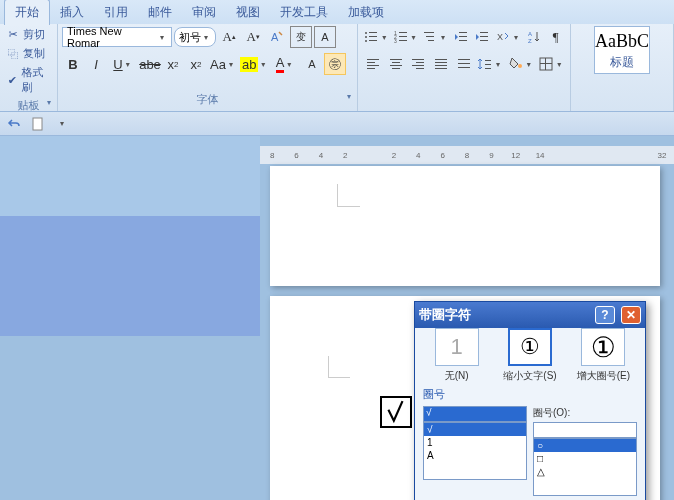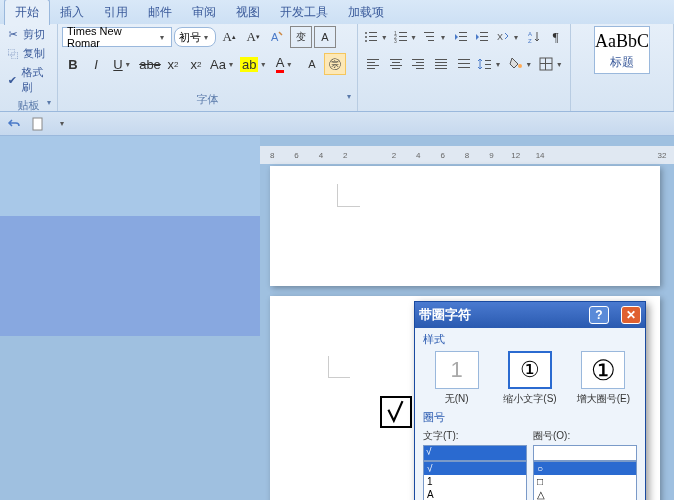--- a/index.html
+++ b/index.html
@@ -46,21 +46,21 @@
 .ruler { position: absolute; left: 260px; right: 0; top: 10px; height: 18px; background: #e0e8f2; font-size: 8px; color: #666; display: flex; align-items: center; }
 .ruler span { display: inline-block; width: 30px; text-align: center; }
 .page1 { position: absolute; left: 270px; top: 30px; width: 390px; height: 120px; background: #fff; box-shadow: 2px 2px 6px rgba(0,0,0,0.3); }
 .page1::after { content: ""; position: absolute; right: 300px; top: 18px; width: 22px; height: 22px; border-left: 1px solid #ccc; border-bottom: 1px solid #ccc; }
 .page2 { position: absolute; left: 270px; top: 160px; width: 390px; height: 300px; background: #fff; box-shadow: 2px 2px 6px rgba(0,0,0,0.3); }
 .page2 .crop { position: absolute; left: 58px; top: 60px; width: 22px; height: 22px; border-left: 1px solid #ccc; border-bottom: 1px solid #ccc; }
 .page2 .checkbox { position: absolute; left: 110px; top: 100px; width: 32px; height: 32px; border: 2px solid #000; display: flex; align-items: center; justify-content: center; }
 .page2 .checkbox svg { width: 26px; height: 26px; }
 
 .dialog { position: absolute; left: 414px; top: 165px; width: 232px; height: 280px; background: #eef4fb; border: 1px solid #1a4aa0; box-shadow: 3px 3px 8px rgba(0,0,0,0.4); }
-.titlebar { height: 26px; background: linear-gradient(#4a7ad0,#2a5ab0); display: flex; align-items: center; padding: 0 4px; gap: 12px; }
+.titlebar { height: 26px; background: linear-gradient(#4a7ad0,#2a5ab0); display: flex; align-items: center; padding: 0 4px; gap: 6px; }
 .titlebar .title { color: #fff; font-size: 13px; font-weight: bold; flex: 1; }
 .tbtn { width: 20px; height: 18px; border-radius: 3px; display: flex; align-items: center; justify-content: center; font-size: 12px; font-weight: bold; color: #fff; cursor: pointer; }
 .tbtn.help { background: #5a8ad8; border: 1px solid #fff; }
 .tbtn.close { background: #e06030; border: 1px solid #fff; }
 
 .section-label { font-size: 11px; color: #2a5ab0; padding: 4px 8px; }
 .style-row { display: flex; gap: 6px; padding: 0 8px; }
 .style-opt { flex: 1; text-align: center; }
 .style-opt .box { width: 44px; height: 38px; background: #fff; border: 1px solid #9ab8dc; margin: 0 auto; display: flex; align-items: center; justify-content: center; font-family: "Times New Roman"; font-size: 22px; }
 .style-opt.selected .box { border: 2px solid #2a6ad0; }
@@ -351,21 +351,20 @@
         </svg>
     </div>
   </div>
 
   <div class="dialog">
     <div class="titlebar">
       <span class="title">带圈字符</span>
       <div class="tbtn help">?</div>
       <div class="tbtn close">✕</div>
     </div>
-    <div class="section-label">样式</div>
     <div class="style-row" id="opts">
         <div class="style-opt">
           <div class="box">
             <span style="color:#aaa">1</span>
           </div>
           <div class="lbl">无(N)</div>
         </div>
         <div class="style-opt selected">
           <div class="box">①</div>
           <div class="lbl">缩小文字(S)</div>
@@ -373,21 +372,20 @@
         <div class="style-opt">
           <div class="box">
             <span style="font-size:28px">①</span>
           </div>
           <div class="lbl">增大圈号(E)</div>
         </div>
       </div>
     <div class="section-label">圈号</div>
     <div class="enclose-row">
       <div class="enclose-col">
-        <div class="lbl">文字(T):</div>
         <div class="textbox sel">√</div>
         <div class="listbox" id="textlist">
             <div class="item sel">√</div>
             <div class="item">1</div>
             <div class="item">A</div>
           </div>
       </div>
       <div class="enclose-col">
         <div class="lbl">圈号(O):</div>
         <div class="textbox"></div>

